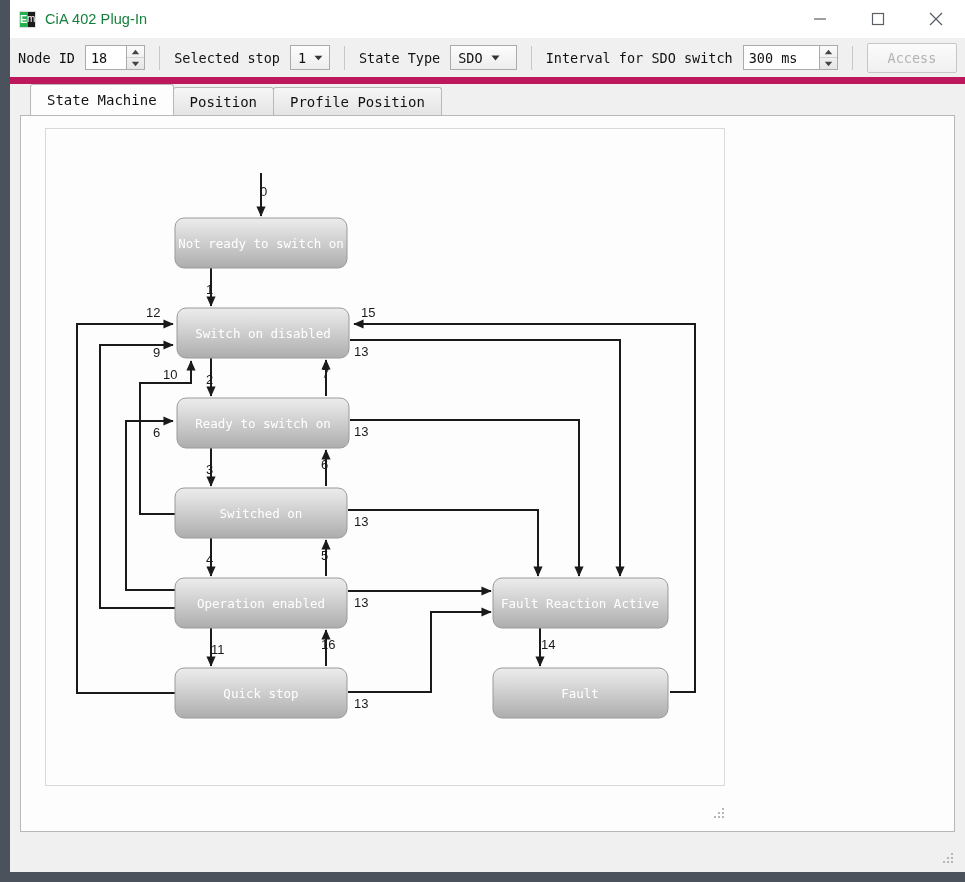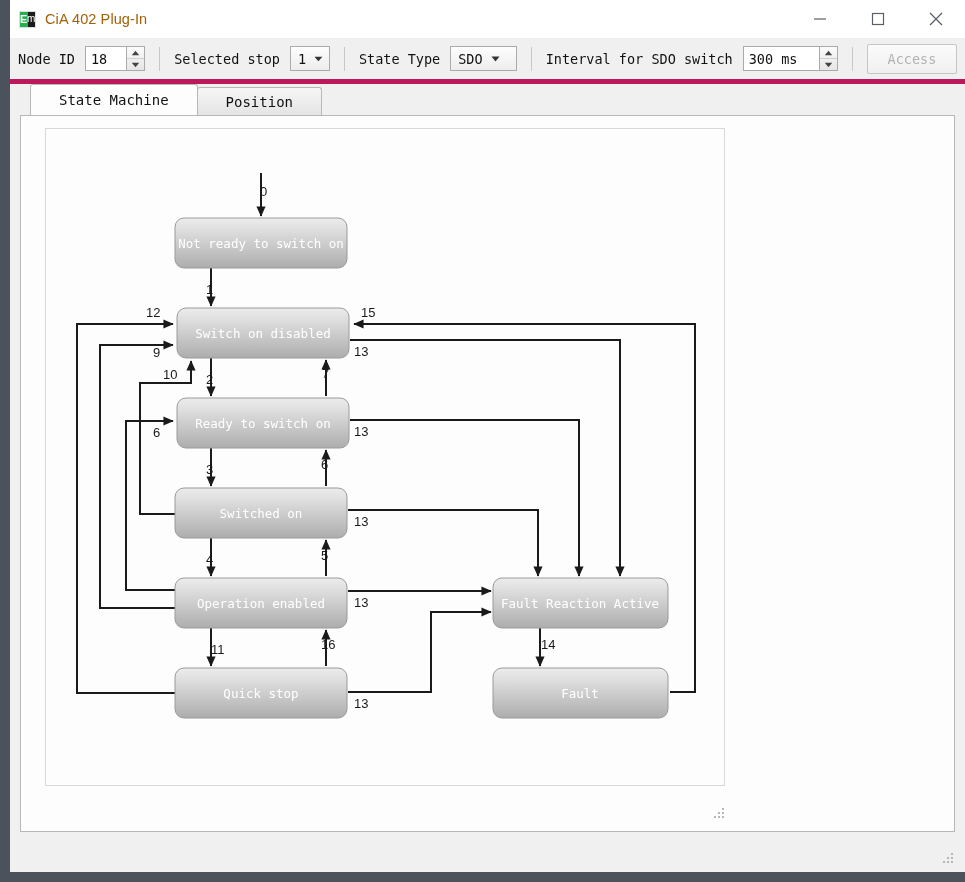--- a/index.html
+++ b/index.html
@@ -25,32 +25,32 @@
     width:17px;height:17px;margin-left:9px;margin-right:9px;
     display:flex;flex:0 0 auto;border:1px solid #ddd;box-sizing:border-box;
   }
   .app-icon .ic-g{background:#22b14c;color:#fff;width:50%;
     font-family:"Liberation Sans",sans-serif;font-size:11px;font-weight:bold;
     display:flex;align-items:center;justify-content:center;line-height:1;}
   .app-icon .ic-b{background:#1b1b1b;color:#fff;width:50%;
     font-family:"Liberation Sans",sans-serif;font-size:10px;
     display:flex;align-items:center;justify-content:center;line-height:1;}
   .win-title{
-    font-family:"Liberation Sans",sans-serif;font-size:14.5px;color:#a16207;
+    font-family:"Liberation Sans",sans-serif;font-size:14.5px;color:#15803d;
     letter-spacing:0.1px;
   }
   .win-btns{position:absolute;right:0;top:0;height:38px;display:flex;}
   .win-btn{width:58px;height:38px;display:flex;align-items:center;justify-content:center;}
   .win-btn svg{display:block;}
 
   
   .toolbar{
     height:46px;background:#f0f0f0;flex:0 0 auto;
     display:flex;align-items:center;padding:0 8px;box-sizing:border-box;
-    border-bottom:5px solid #be185d;
+    border-bottom:7px solid #be185d;
   }
   .tb-label{
     font-family:"DejaVu Sans Mono",monospace;font-size:13.5px;color:#111;
     white-space:nowrap;
   }
   .tb-gap{width:10px;flex:0 0 auto;}
   .tb-sep{width:1px;height:24px;background:#c8c8c8;margin:0 14px;flex:0 0 auto;}
 
   .spinner{
     display:flex;align-items:stretch;height:25px;border:1px solid #ababab;
@@ -85,21 +85,21 @@
   }
 
   
   .tabstrip{
     flex:0 0 auto;height:31px;position:relative;margin-left:20px;
     display:flex;align-items:flex-end;
   }
   .tab{
     height:28px;box-sizing:border-box;
     display:flex;align-items:center;justify-content:center;
-    padding:0 28px;
+    padding:0 16px;
     font-family:"DejaVu Sans Mono",monospace;font-size:14px;color:#111;
     border:1px solid #b8b8b8;border-bottom:none;
     border-radius:3px 3px 0 0;
     background:linear-gradient(#f6f6f6,#e4e4e4);
     margin-right:-1px;
   }
   .tab.active{
     height:31px;background:#fdfdfd;border-color:#b8b8b8;
     position:relative;z-index:3;
   }
@@ -226,20 +226,21 @@
       </div>
 
       <div class="tb-sep"></div>
 
       <div class="start-btn">Access</div>
     </div>
 
     <div class="tabstrip">
       <div class="tab active">State Machine</div>
       <div class="tab">Position</div>
+      <div class="tab">Profile Position</div>
     </div>
 
     <div class="panel">
 
       <div class="diagram-frame">
         <svg class="diagram" width="678" height="656" viewBox="26 146 678 656">
           <defs>
             <linearGradient id="nodeGrad" x1="0" y1="0" x2="0" y2="1">
               <stop offset="0%" stop-color="#ececec"></stop>
               <stop offset="18%" stop-color="#e2e2e2"></stop>

